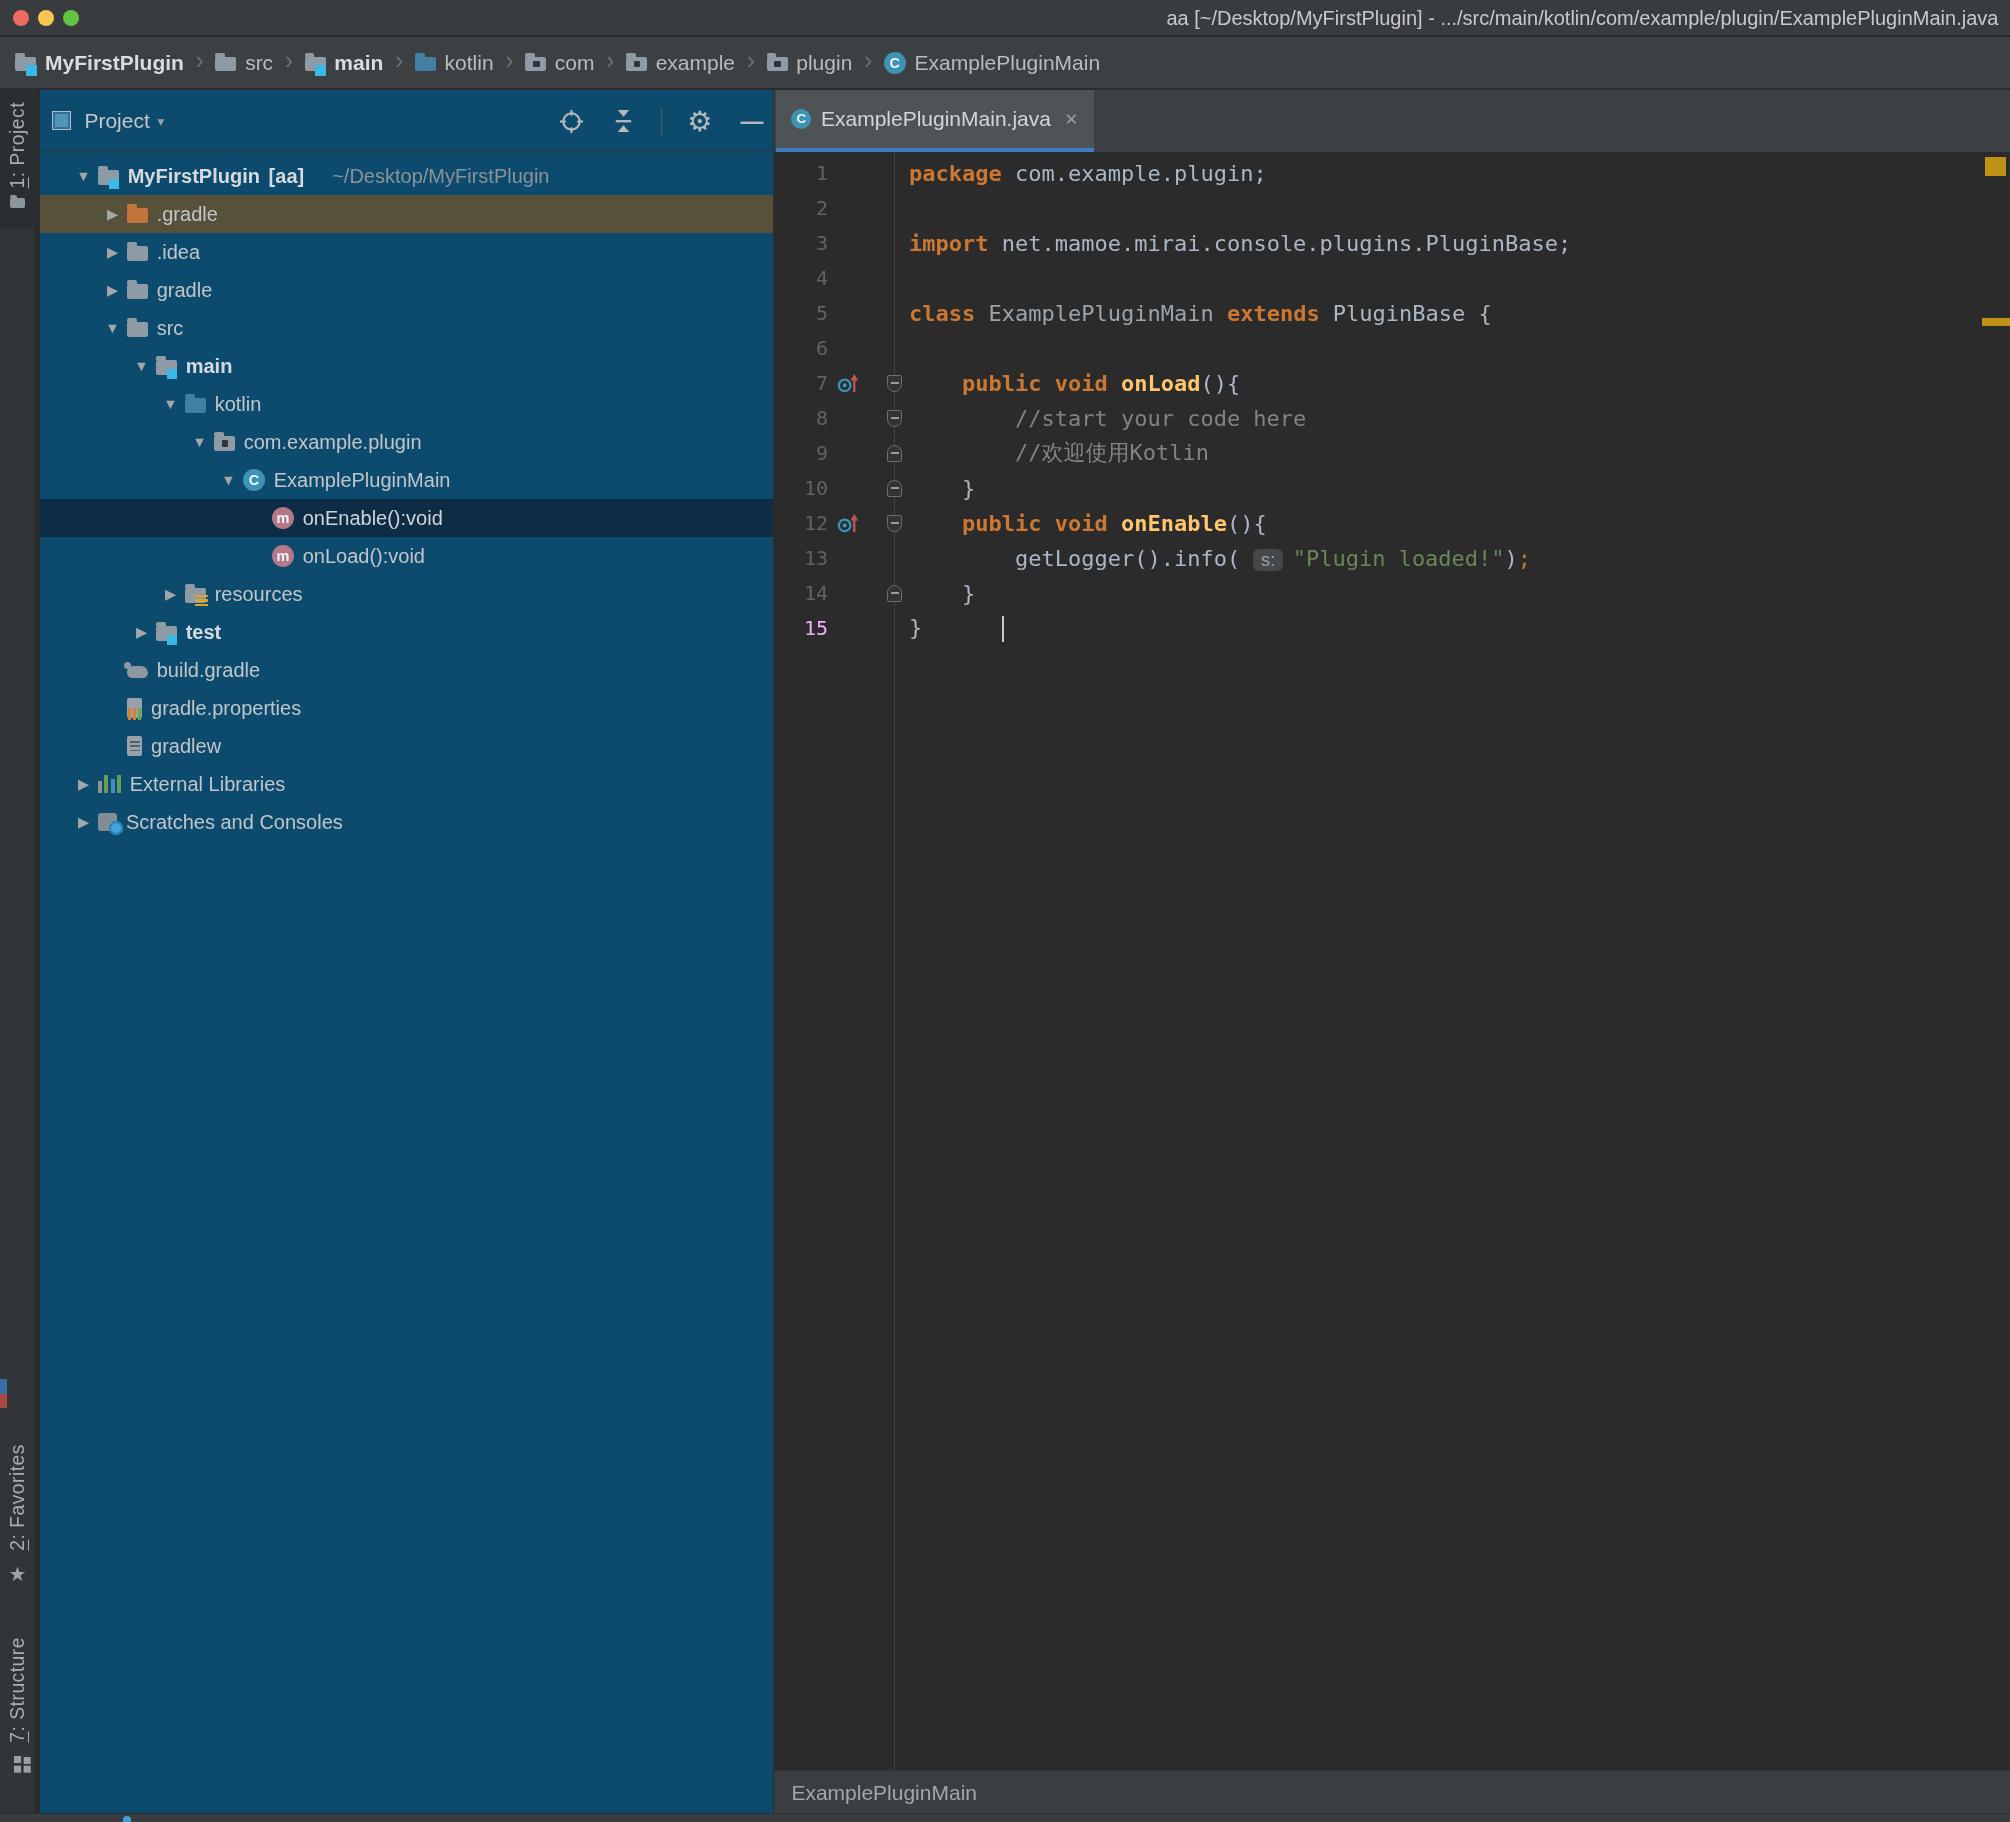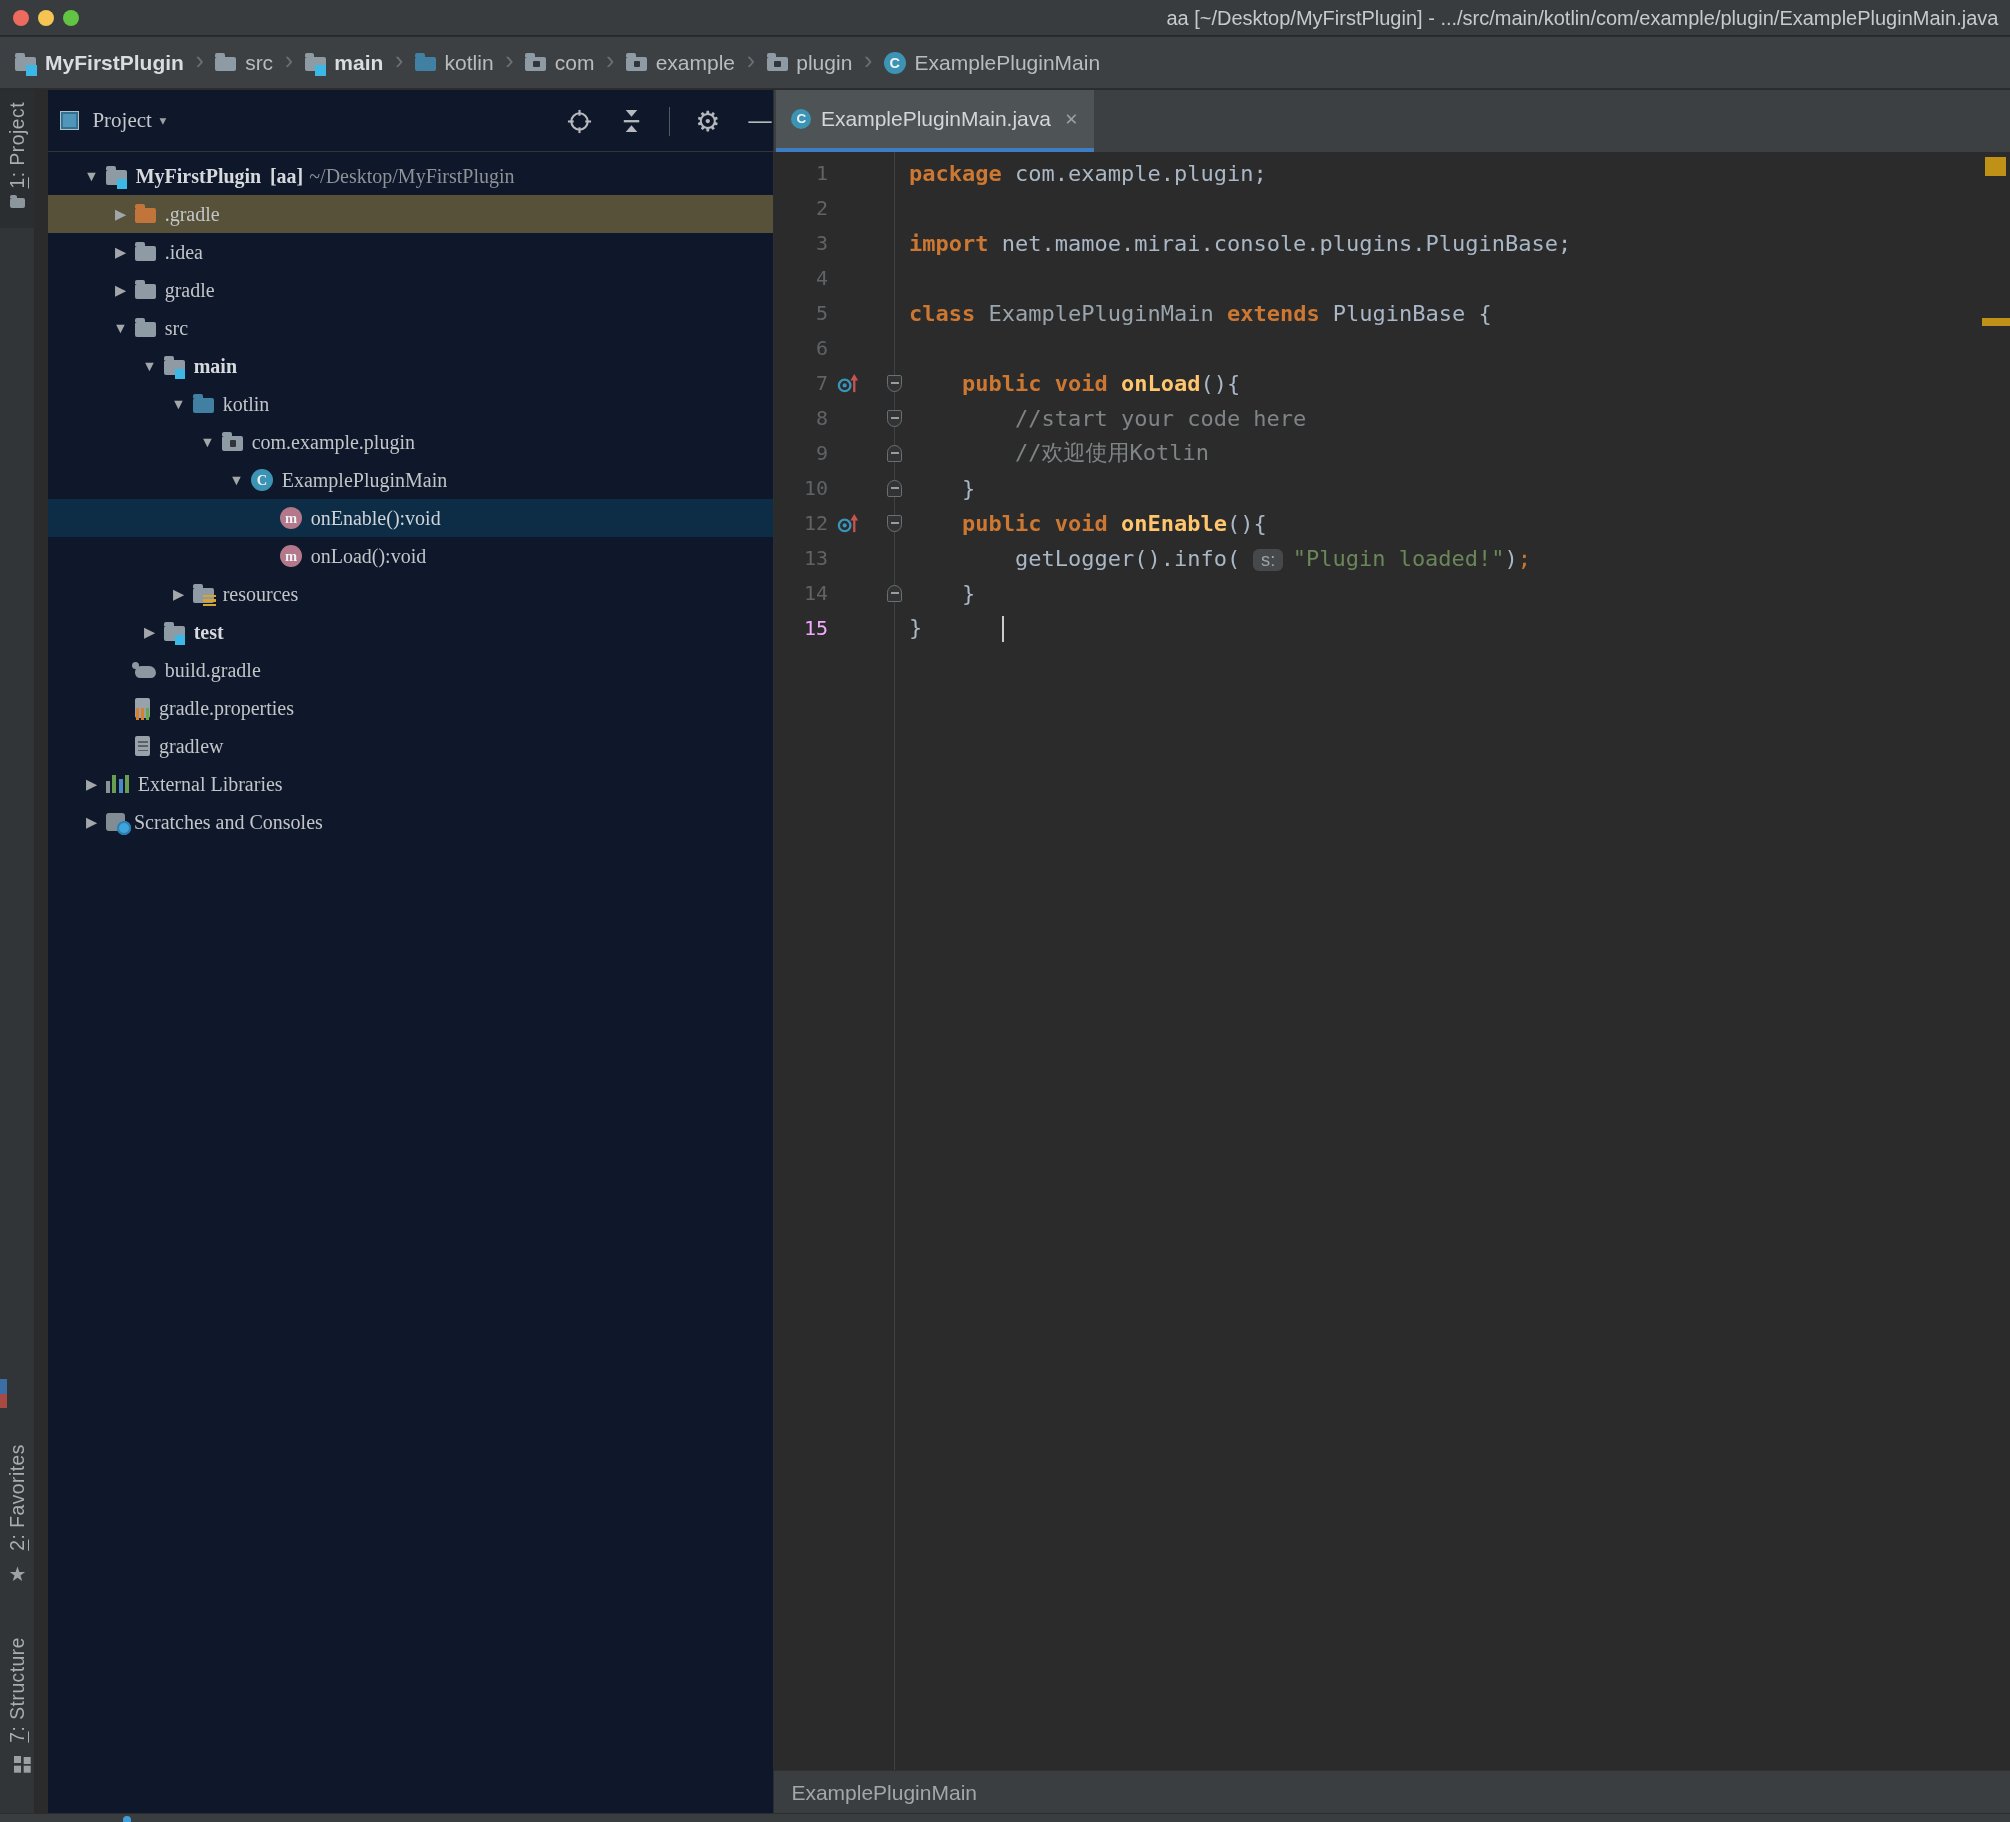--- a/index.html
+++ b/index.html
@@ -39,22 +39,22 @@
   .mini-folder::before { content:''; position:absolute; top:-2.9px; left:0; width:6.8px;
                  height:2.9px; background:inherit; border-radius:1.9px 1.9px 0 0; }
   .star-glyph { font-size:20px; color:#9da2a4; margin-top:11.6px; }
   .grid-icon { width:6.8px; height:6.8px; background:#9ba0a2; margin:13.5px 0 0 0;
                box-shadow:9.7px 1px 0 0 #9ba0a2, 0 9.7px 0 0 #9ba0a2, 9.7px 9.7px 0 0 #9ba0a2; }
   .edge-artifact { position:absolute; left:0; top:1289px; width:6.8px; height:29px; }
   .edge-artifact .a-blue { width:6.8px; height:14.5px; background:#3a6ea5; }
   .edge-artifact .a-red  { width:6.8px; height:14.5px; background:#a84a41; }
 
   
-  .project-panel { position:absolute; left:48px; top:90px; width:738px; height:1723px;
-                   background:#0f172a;font-family:Liberation Serif, serif; }
+  .project-panel { position:absolute; left:40px; top:90px; width:738px; height:1723px;
+                   background:#0c4a6e; }
   .panel-header { position:relative; height:62px; border-bottom:1px solid #333639;
                   display:flex; align-items:center; }
   .tw-icon { width:19.3px; height:19.3px; margin-left:11.6px; background:#4f96ba;
              border:1.9px solid #a9bfca; box-shadow:inset 0 0 0 1.9px #34708e; }
   .panel-title { color:#c5c8ca; font-size:21px; margin-left:13.5px; }
   .panel-title-arrow { color:#9da1a3; font-size:13.5px; margin-left:7.7px; }
   .panel-tools { position:absolute; right:11.6px; top:0; height:62px; display:flex;
                  align-items:center; gap:23px; }
   .ptool { width:29px; height:29px; display:flex; align-items:center; justify-content:center; }
   .ptool-sep { width:1px; height:29px; background:#55595c; }
@@ -64,21 +64,21 @@
   .tree { position:absolute; left:0; top:67px; width:738px; }
   .trow { height:38px; display:flex; align-items:center; font-size:20px;
           color:#c2c6c8; white-space:nowrap; }
   .trow.olive { background:#565138; }
   .trow.selected { background:#0d2d47; color:#d0d4d7; }
   .trow .arrow { width:29px; text-align:center; color:#a3a7a9; font-size:14.5px; flex:none; }
   .trow .tlabel { margin-left:8.7px; }
   .trow.boldlabel .tlabel { font-weight:bold; color:#d7dadc; }
   .tname { font-weight:bold; color:#d7dadc; margin-left:8.7px; }
   .ttag { font-weight:bold; color:#d7dadc; margin-left:8.7px; }
-  .tpath { color:#8d9296; margin-left:6px; }
+  .tpath { color:#8d9296; margin-left:28px; }
 
   
   .ticon { flex:none; position:relative; }
   .i-folder { width:21px; height:14.5px; background:#8e9aa4; border-radius:1.9px;
               position:relative; margin-top:2.9px; }
   .i-folder::before { content:''; position:absolute; top:-3.9px; left:0; width:9.7px;
               height:3.9px; background:inherit; border-radius:1.9px 1.9px 0 0; }
   .i-folder.orange { background:#c1753b; }
   .i-folder.teal { background:#417fa3; }
   .i-folder.badge::after { content:''; position:absolute; left:10.6px; bottom:-4.8px;

